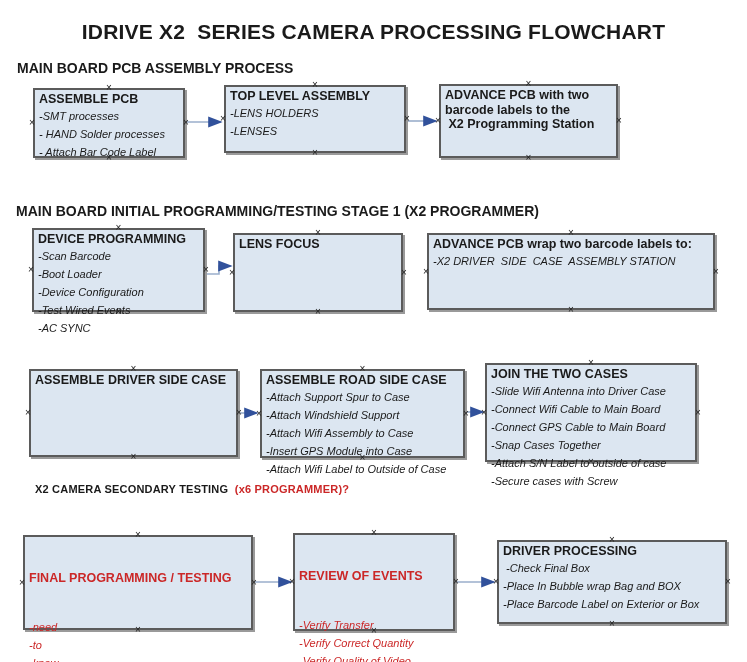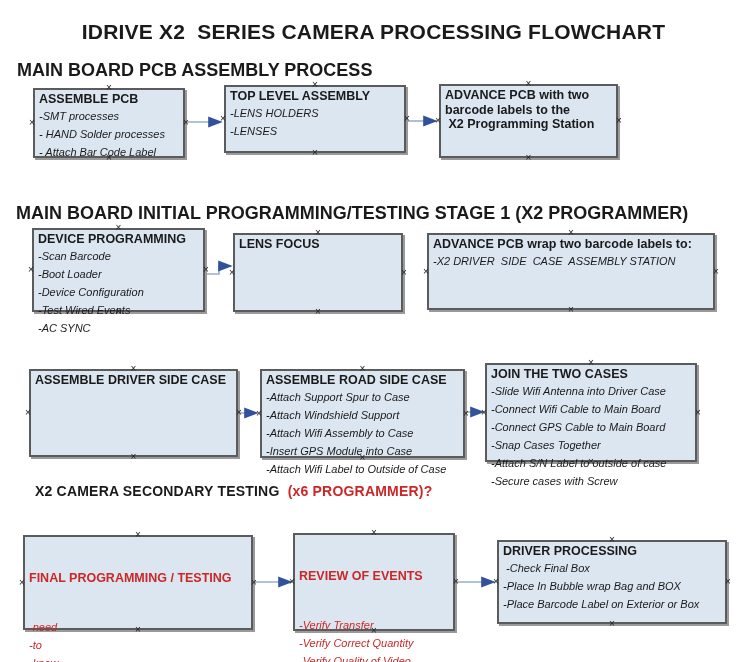--- a/index.html
+++ b/index.html
@@ -6,22 +6,22 @@
     --box-fill:#dce6f1; --box-border:#5b5b5b; --box-shadow:#9a9a9a;
     --text:#1a1a1a; --red-text:#cb2727; --arrow-line:#9aaecb;
     --arrow-head:#31519b; --anchor:#222222; --background:#ffffff;
   }
   html,body{margin:0;padding:0;}
   body{background:#e8e8e8;font-family:"Liberation Sans","DejaVu Sans",sans-serif;}
   .canvas{position:relative;width:747px;height:662px;background:var(--background);overflow:hidden;margin:0 auto;}
   .page-title{position:absolute;top:20px;left:0;right:0;text-align:center;
     font-size:21px;font-weight:bold;color:var(--text);white-space:pre;letter-spacing:.2px;}
   .section-header{position:absolute;font-weight:bold;color:var(--text);white-space:pre;}
-  .sh-std{font-size:18px;}
-  .sh-big{font-size:14px;letter-spacing:.2px;}
+  .sh-std{font-size:14px;}
+  .sh-big{font-size:11px;letter-spacing:.2px;}
   .sh-red{color:var(--red-text);}
   .fbox{position:absolute;background:var(--box-fill);border:2px solid var(--box-border);
     box-shadow:2px 2px 0 var(--box-shadow);box-sizing:border-box;padding:2px 3px 0 4px;overflow:visible;}
   .fbox-title{font-weight:bold;font-size:12.5px;line-height:1.16;color:var(--text);white-space:pre-wrap;}
   .fbox-body{font-size:11px;line-height:18px;color:var(--text);white-space:pre-wrap;font-style:italic;}
   .fbox.red .fbox-title,.fbox.red .fbox-body{color:var(--red-text);margin-top:32px;}
   .anchor{position:absolute;font-size:10px;line-height:8px;width:8px;height:8px;
     text-align:center;color:var(--anchor);font-weight:normal;pointer-events:none;}
   .a-t{top:-6px;left:50%;margin-left:-4px;}
   .a-b{bottom:-6px;left:50%;margin-left:-4px;}

